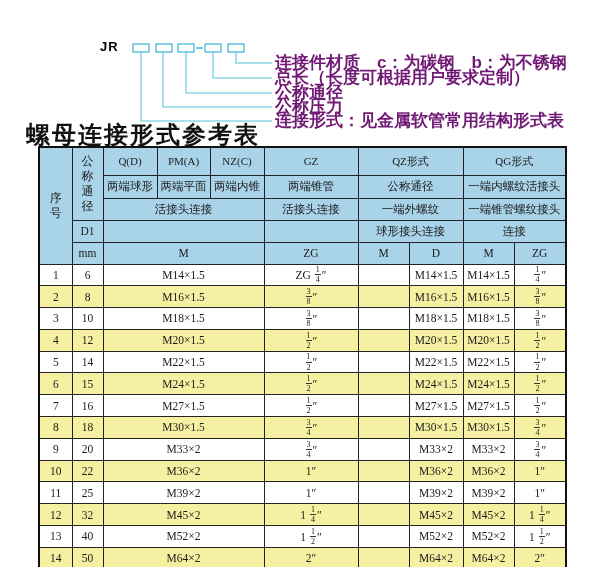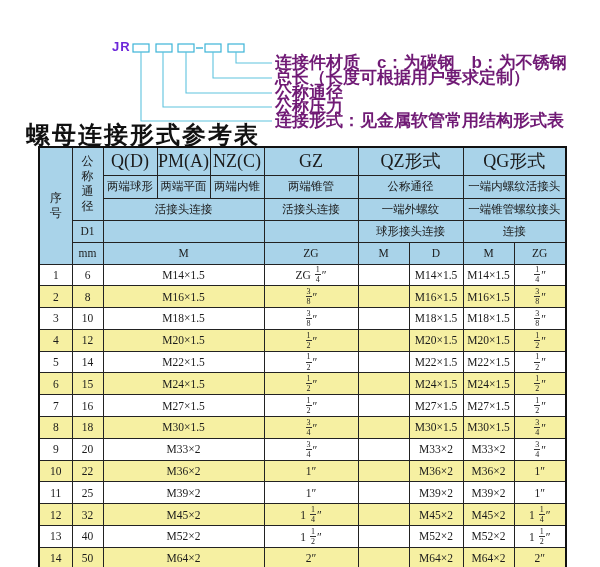--- a/index.html
+++ b/index.html
@@ -3,35 +3,35 @@
 <meta charset="utf-8">
 <style>
   html,body{margin:0;padding:0;}
   body{background:#ffffff;font-family:"Liberation Sans","DejaVu Sans",sans-serif;}
   .page{position:relative;width:600px;height:567px;background:#ffffff;overflow:hidden;}
 
   
   .diagram-svg{position:absolute;left:0;top:0;width:600px;height:145px;}
   .code-title{position:absolute;left:116px;top:19px;font-size:14px;font-weight:bold;color:#222;letter-spacing:1px;white-space:nowrap;}
   .code-title .star{color:#1f93c6;margin-right:2px;font-size:13px;}
-  .code-prefix{position:absolute;left:112px;top:39px;font-size:13px;font-weight:bold;color:#6d28d9;letter-spacing:1px;}
+  .code-prefix{position:absolute;left:100px;top:39px;font-size:13px;font-weight:bold;color:#000000;letter-spacing:1px;}
   .code-label{position:absolute;left:275px;font-size:17px;font-weight:bold;color:#701a75;white-space:nowrap;line-height:14px;}
   .lbl-0{top:56px;} .lbl-1{top:71px;} .lbl-2{top:86px;} .lbl-3{top:100px;} .lbl-4{top:114px;}
 
   
   .table-title{position:absolute;left:26px;top:119px;font-size:24px;font-weight:bold;color:#111;
     font-family:"DejaVu Serif","Liberation Serif",serif;letter-spacing:2px;white-space:nowrap;}
 
   
   table.ref{position:absolute;left:38px;top:146px;width:528px;border-collapse:collapse;table-layout:fixed;
     font-family:"Liberation Serif","DejaVu Serif",serif;color:#1b1b1b;}
   table.ref th,table.ref td{border:1px solid #222;text-align:center;vertical-align:middle;padding:0;overflow:hidden;}
   table.ref{border:2px solid #111;}
   thead th{background:#a9d3e9;font-weight:normal;font-size:11.5px;}
-  thead th.big{font-size:18px;}
+  thead th.big{font-size:11px;}
   thead tr.r1{height:28px;} thead tr.r2{height:23px;} thead tr.r3{height:22px;margin-top:12px;}
   thead tr.r4{height:22px;} thead tr.r5{height:22px;padding-left:32px;}
   tbody td{height:20.8px;font-size:11.5px;background:#ffffff;}
   tbody tr.alt td{background:#f6f0a2;}
   .vtext{width:1em;margin:0 auto;line-height:1.25;font-size:12px;}
 
   
   .fr{display:inline-block;vertical-align:-0.45em;text-align:center;font-size:8px;line-height:1.15;margin:0 1px;}
   .fr .n{display:block;border-bottom:1px solid #333;padding:0 1px;}
   .fr .d{display:block;}

